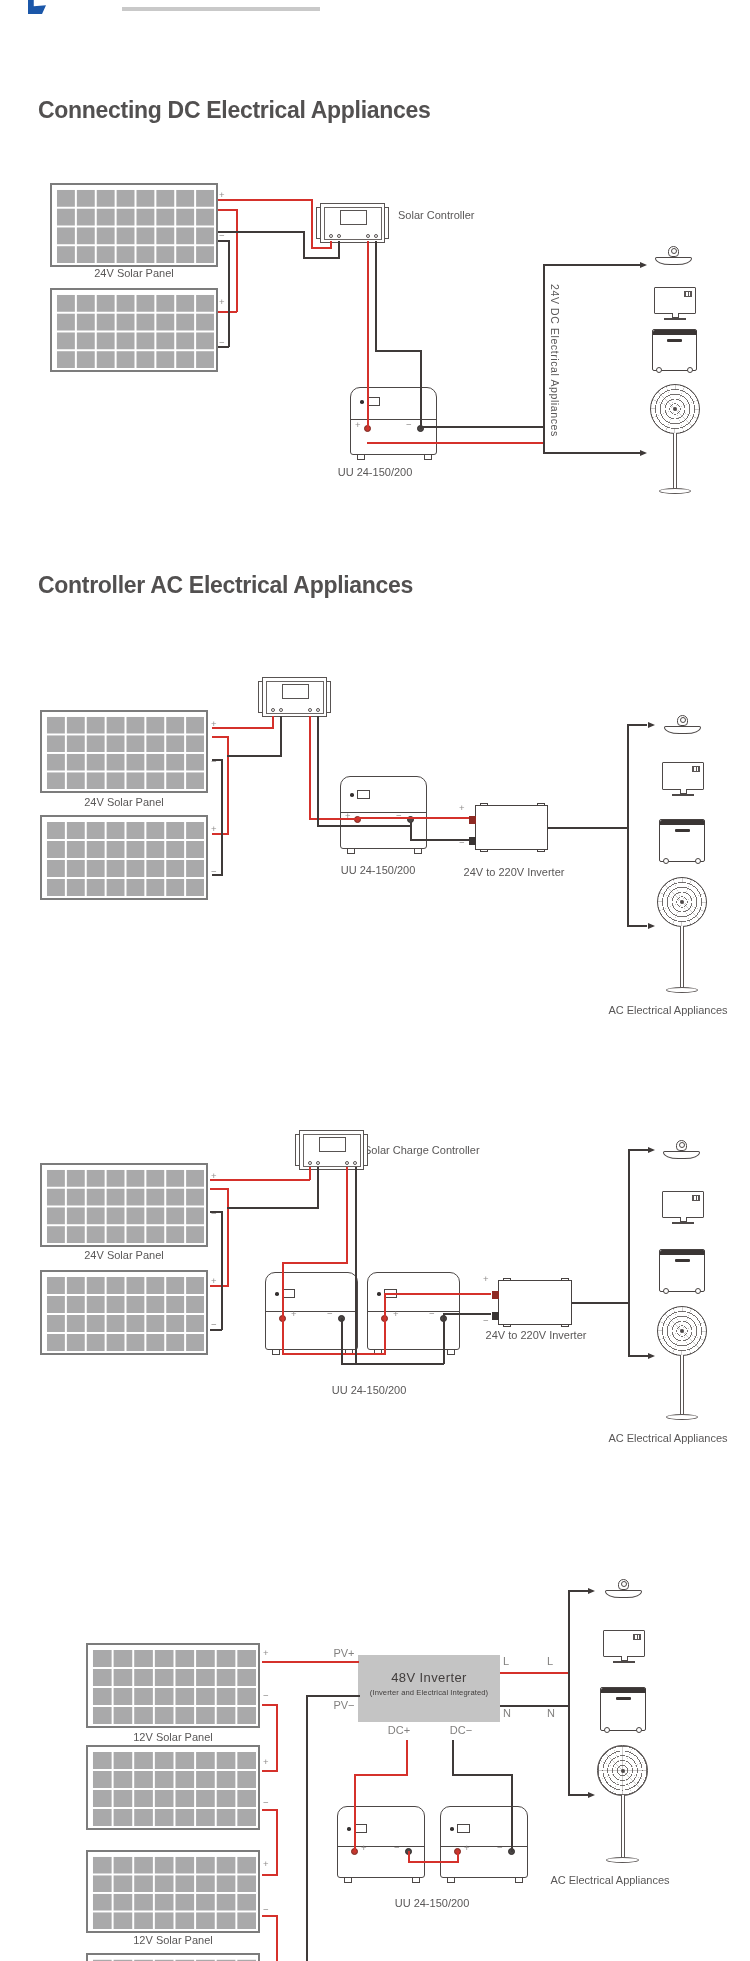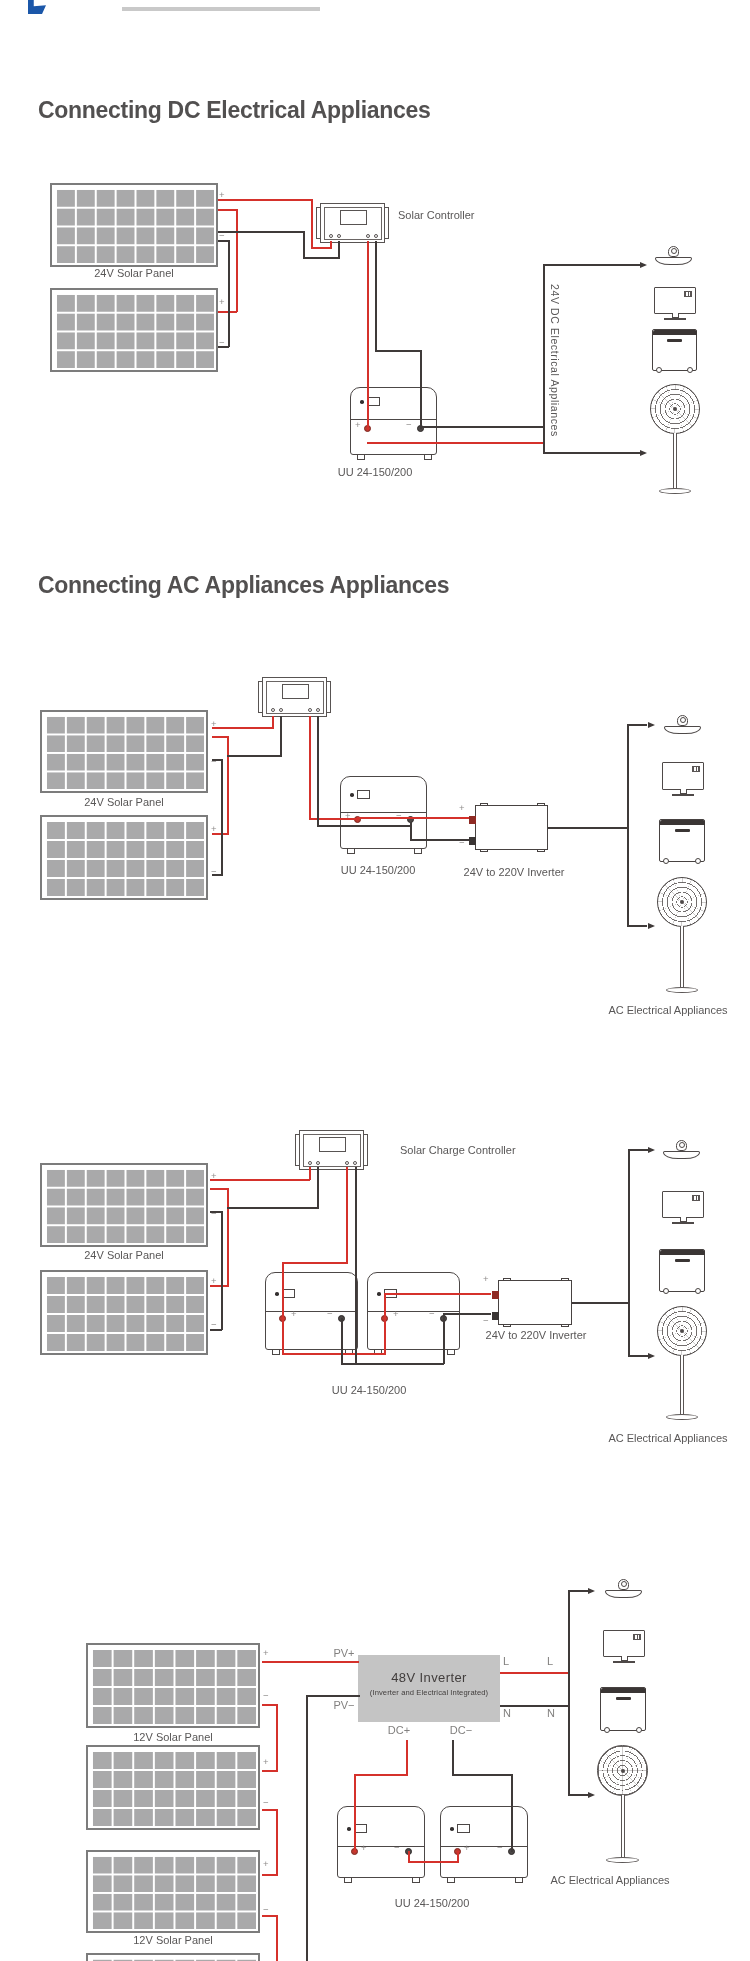--- a/index.html
+++ b/index.html
@@ -67,27 +67,27 @@
 <div id="stage">
   <div class="logo-frag"></div>
   <div class="topbar"></div>
 
   <h2 class="title" style="left:38px;top:97px">Connecting DC Electrical Appliances</h2>
   <div class="lbl c" style="left:134px;top:267px">24V Solar Panel</div>
   <div class="lbl" style="left:398px;top:209px">Solar Controller</div>
   <div class="lbl c" style="left:375px;top:466px">UU 24-150/200</div>
   <div class="vlabel" style="left:549px;top:284px">24V DC Electrical Appliances</div>
 
-  <h2 class="title" style="left:38px;top:572px">Connecting AC Appliances Appliances</h2>
+  <h2 class="title" style="left:38px;top:572px">Controller AC Electrical Appliances</h2>
   <div class="lbl c" style="left:124px;top:796px">24V Solar Panel</div>
   <div class="lbl c" style="left:378px;top:864px">UU 24-150/200</div>
   <div class="lbl c" style="left:514px;top:866px">24V to 220V Inverter</div>
   <div class="lbl c" style="left:668px;top:1004px">AC Electrical Appliances</div>
 
-  <div class="lbl" style="left:400px;top:1144px">Solar Charge Controller</div>
+  <div class="lbl" style="left:364px;top:1144px">Solar Charge Controller</div>
   <div class="lbl c" style="left:124px;top:1249px">24V Solar Panel</div>
   <div class="lbl c" style="left:369px;top:1384px">UU 24-150/200</div>
   <div class="lbl c" style="left:536px;top:1329px">24V to 220V Inverter</div>
   <div class="lbl c" style="left:668px;top:1432px">AC Electrical Appliances</div>
 
   <div class="lbl c" style="left:173px;top:1731px">12V Solar Panel</div>
   <div class="lbl c" style="left:173px;top:1934px">12V Solar Panel</div>
   <div class="gray-box">
     <div class="t1">48V Inverter</div>
     <div class="t2">(Inverter and Electrical Integrated)</div>

